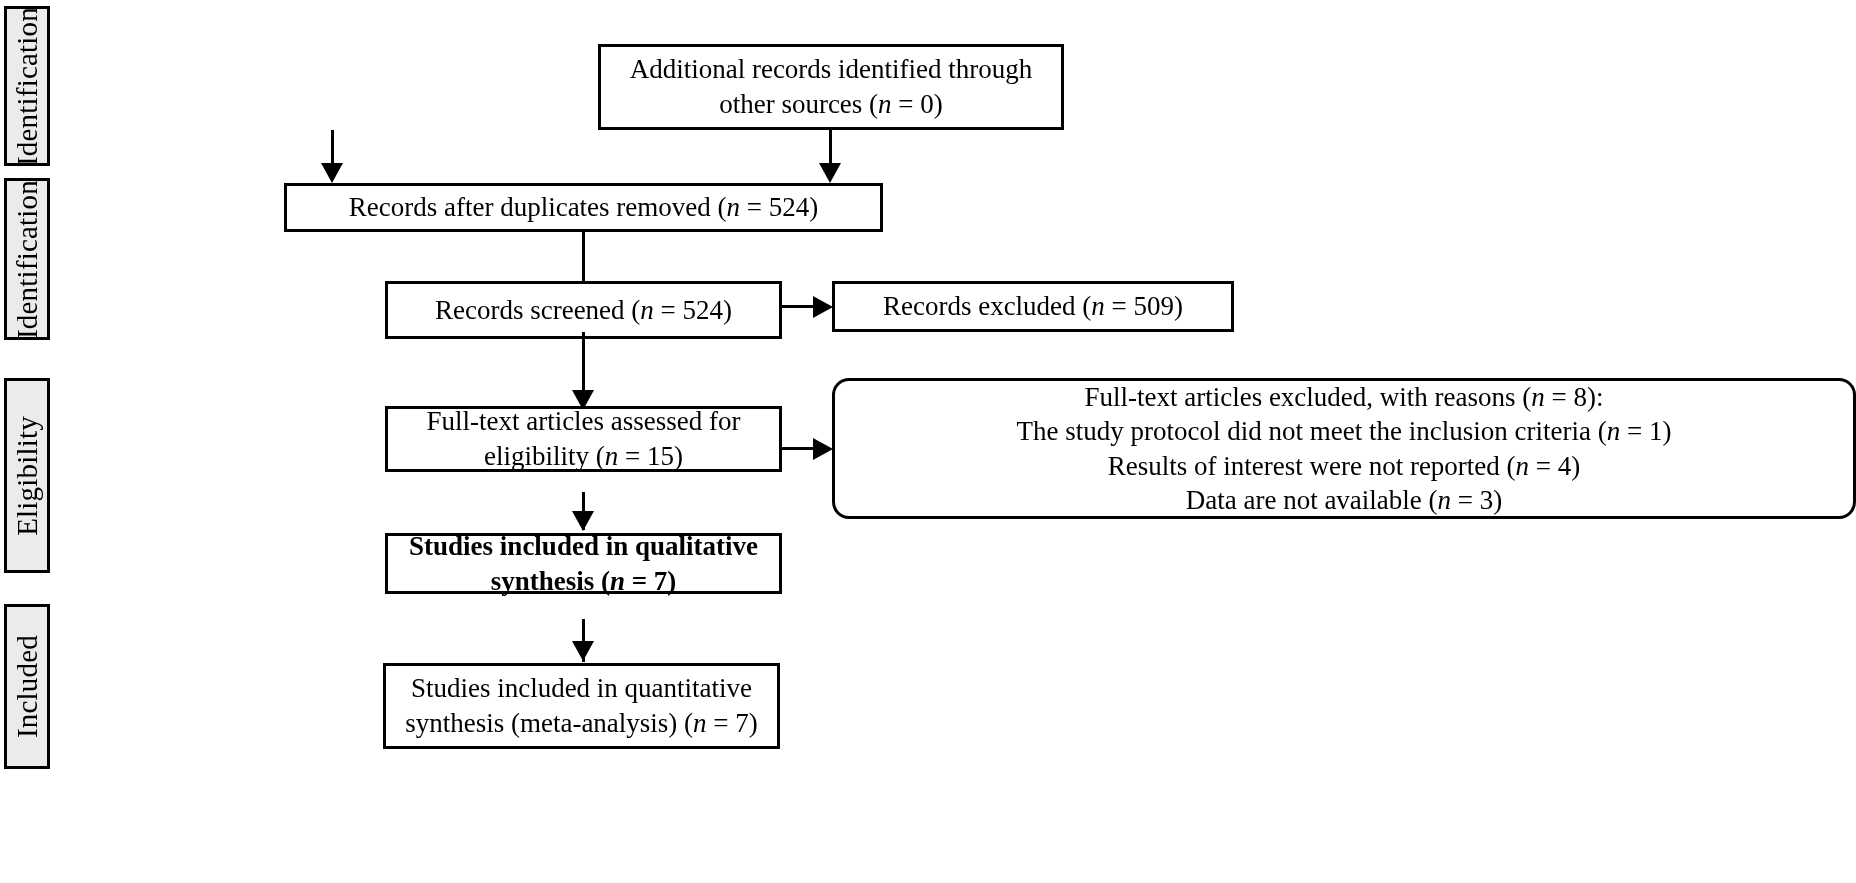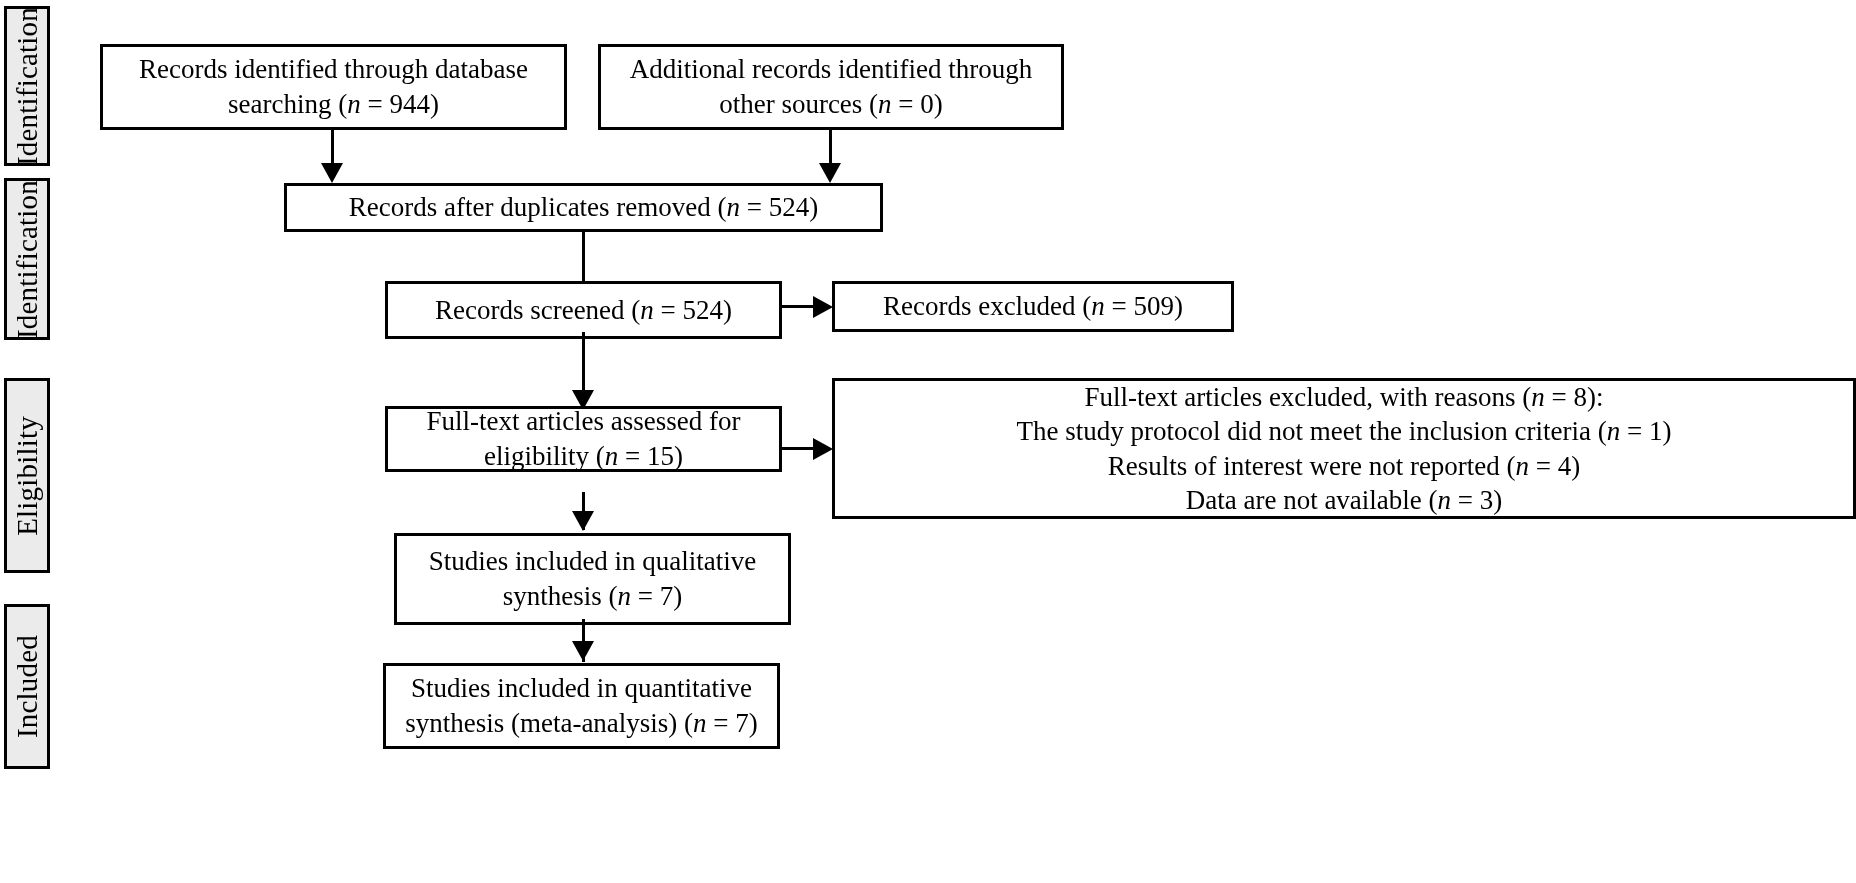--- a/index.html
+++ b/index.html
@@ -101,23 +101,20 @@
   </div>
 
   <div class="stage" style="left:4px; top:378px; width:46px; height:195px;">
     <span class="stage-text">Eligibility</span>
   </div>
 
   <div class="stage" style="left:4px; top:604px; width:46px; height:165px;">
     <span class="stage-text">Included</span>
   </div>
 
-  <div class="box" style="left:100px; top:44px; width:467px; height:86px;">
-    <span class="box-text">Records identified through database searching (<span class="it">n</span> = 944)</span>
-  </div>
 
   <div class="box" style="left:598px; top:44px; width:466px; height:86px;">
     <span class="box-text">Additional records identified through other sources (<span class="it">n</span> = 0)</span>
   </div>
 
   <div class="vline" style="left:331px; top:130px; width:3px; height:34px;"></div>
   <div class="arrow-down" style="left:321px; top:163px;"></div>
 
   <div class="vline" style="left:829px; top:130px; width:3px; height:34px;"></div>
   <div class="arrow-down" style="left:819px; top:163px;"></div>
@@ -140,31 +137,31 @@
   <div class="hline" style="left:782px; top:305px; width:32px; height:3px;"></div>
   <div class="arrow-right" style="left:813px; top:296px;"></div>
 
   <div class="vline" style="left:582px; top:332px; width:3px; height:60px;"></div>
   <div class="arrow-down" style="left:572px; top:390px;"></div>
 
   <div class="box" style="left:385px; top:406px; width:397px; height:66px;">
     <span class="box-text">Full-text articles assessed for eligibility (<span class="it">n</span> = 15)</span>
   </div>
 
-  <div class="box" style="left:832px; top:378px; width:1024px; height:141px; font-size:27px; line-height:1.27;">
+  <div class="box" style="left:832px; top:378px; width:1024px; height:141px; font-size:27px; line-height:1.27;border-radius:17px;">
     <span class="box-text" style="white-space:pre-line;">Full-text articles excluded, with reasons (<span class="it">n</span> = 8):<br>The study protocol did not meet the inclusion criteria (<span class="it">n</span> = 1)<br>Results of interest were not reported (<span class="it">n</span> = 4)<br>Data are not available (<span class="it">n</span> = 3)</span>
   </div>
 
   <div class="hline" style="left:782px; top:447px; width:32px; height:3px;"></div>
   <div class="arrow-right" style="left:813px; top:438px;"></div>
 
   <div class="vline" style="left:582px; top:492px; width:3px; height:38px;"></div>
   <div class="arrow-down" style="left:572px; top:511px;"></div>
 
-  <div class="box" style="left:394px; top:533px; width:397px; height:92px;">
+  <div class="box" style="left:385px; top:533px; width:397px; height:61px;font-weight:bold;">
     <span class="box-text">Studies included in qualitative synthesis (<span class="it">n</span> = 7)</span>
   </div>
 
   <div class="vline" style="left:582px; top:619px; width:3px; height:43px;"></div>
   <div class="arrow-down" style="left:572px; top:641px;"></div>
 
   <div class="box" style="left:383px; top:663px; width:397px; height:86px;">
     <span class="box-text">Studies included in quantitative synthesis (meta-analysis) (<span class="it">n</span> = 7)</span>
   </div>
 

